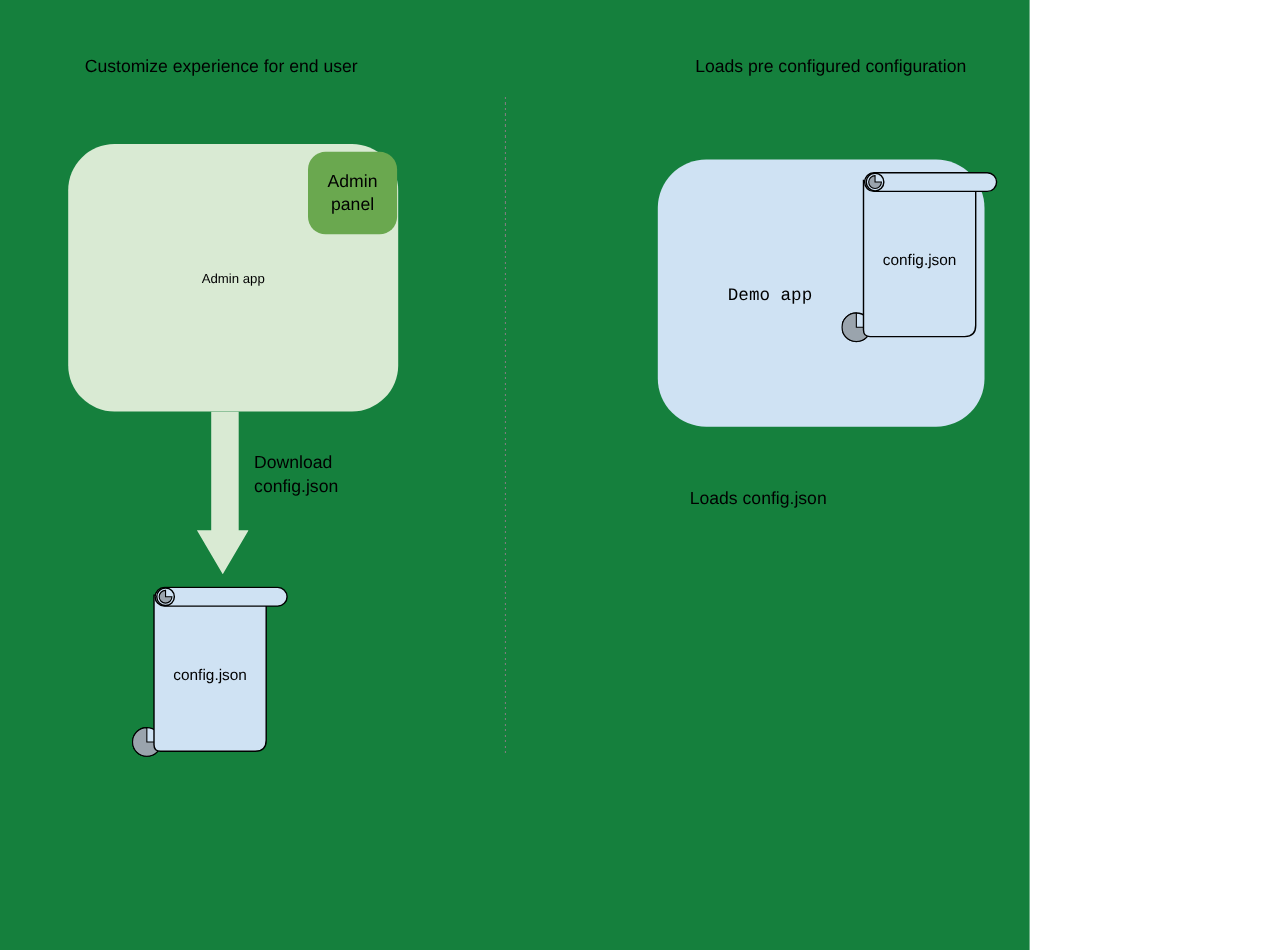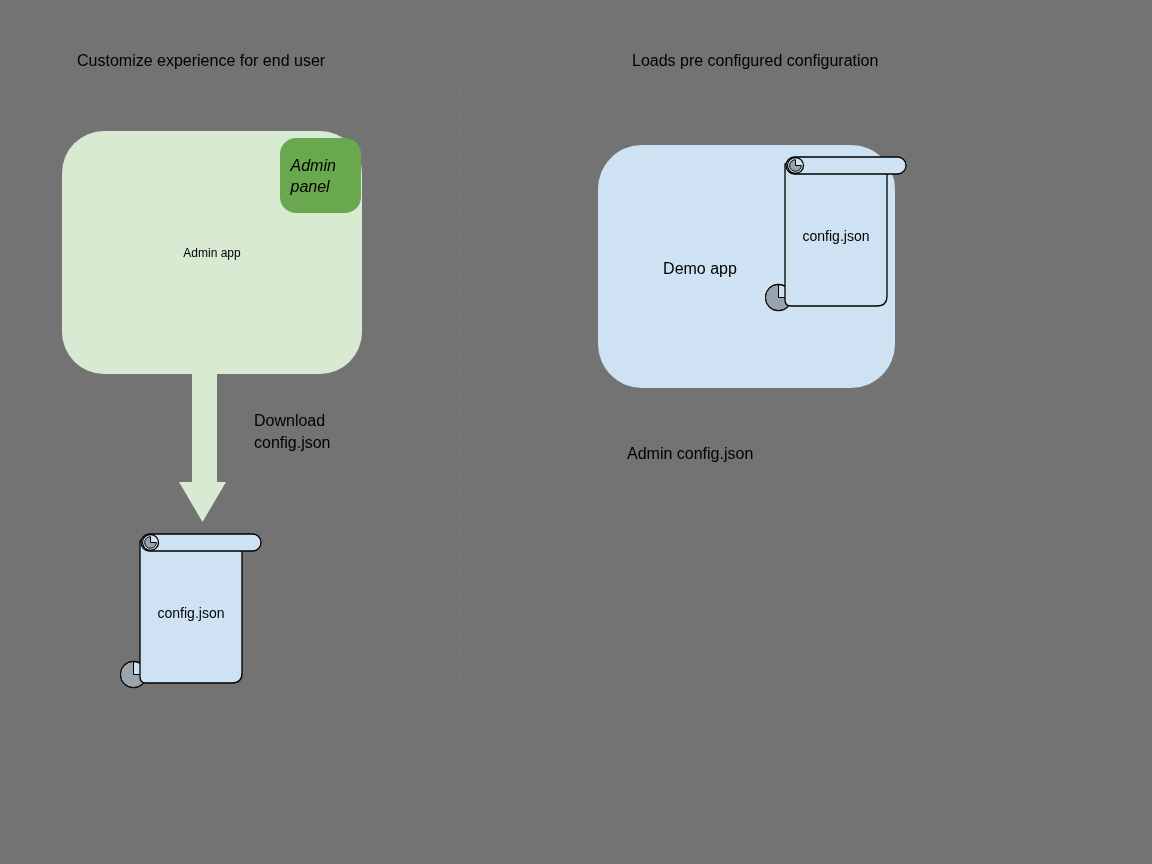--- a/index.html
+++ b/index.html
@@ -1,44 +1,45 @@
 <!DOCTYPE html>
 <html><head>
 <meta charset="utf-8">
 <style>
   html,body{margin:0;padding:0;background:#ffffff;}
   .canvas{
-    position:relative;width:1152px;height:864px;background:#737373;overflow:hidden;
+    position:relative;width:936px;height:864px;background:#15803d;overflow:hidden;
     font-family:"Liberation Sans", sans-serif;color:#000000;
   }
   .abs{position:absolute;}
   .title{font-size:16px;line-height:20px;white-space:nowrap;}
   
   .divider{
     left:459px;top:88px;width:1px;height:598px;
     background:repeating-linear-gradient(to bottom,#7d7d7d 0 2px,transparent 2px 5px);
   }
   
   .admin-app{
     left:62px;top:131px;width:300px;height:243px;border-radius:42px;
     background:#d9ead3;display:flex;align-items:center;justify-content:center;
   }
   .admin-app-label{font-size:12px;line-height:20px;}
   .admin-panel{
     position:absolute;left:218px;top:7px;width:81px;height:75px;border-radius:16px;
-    background:#6aa84f;display:flex;align-items:center;justify-content:center;text-align:left;font-style:italic;
+    background:#6aa84f;display:flex;align-items:center;justify-content:center;text-align:center;
   }
   .admin-panel-label{font-size:16px;line-height:21px;width:60px;}
   
   .down-arrow{left:179px;top:374px;width:47px;height:148px;}
-  .download-label{left:254px;top:410px;font-size:16px;line-height:22px;white-space:pre-line;}
+  .download-label{left:231px;top:410px;font-size:16px;line-height:22px;white-space:pre-line;}
   
   .demo-app{
     left:598px;top:145px;width:297px;height:243px;border-radius:44px;
     background:#cfe2f3;
+    font-family:Liberation Mono, monospace;
   }
   .demo-app-label{position:absolute;left:22px;top:113px;width:160px;text-align:center;font-size:16px;line-height:22px;}
   .caption{left:627px;top:444px;font-size:16px;line-height:20px;white-space:nowrap;}
   
   .scroll{width:145px;height:157px;}
   .scroll svg{position:absolute;left:0;top:0;width:145px;height:157px;}
   .scroll-left{left:120px;top:533px;}
   .scroll-right{left:765px;top:156px;}
   .scroll-label{position:absolute;left:21px;top:72px;width:100px;text-align:center;font-size:14px;line-height:17px;}
 </style>
@@ -86,15 +87,15 @@
       <circle cx="13.5" cy="141.5" r="13" stroke="#000" stroke-width="1.3" fill="#cfe2f3"></circle>
       <path d="M13.5 141.5 L13.5 128.5 A13 13 0 1 0 26.5 141.5 Z" stroke="#000" stroke-width="1" fill="#9aa4ad"></path>
       <path d="M20 8 H122 V140 Q122 150 112 150 H26 Q20 150 20 144 Z" stroke="#000" stroke-width="1.3" fill="#cfe2f3"></path>
       <rect x="21" y="1" width="120" height="17" rx="8.5" stroke="#000" stroke-width="1.3" fill="#cfe2f3"></rect>
       <circle cx="30.5" cy="9.5" r="8" stroke="#000" stroke-width="1.3" fill="#cfe2f3"></circle>
       <path d="M30.5 9.5 L30.5 3.7 A5.8 5.8 0 1 0 36.3 9.5 Z" stroke="#000" stroke-width="1" fill="#9aa4ad"></path>
     </svg>
     <span class="scroll-label">config.json</span>
   </div>
 
-  <div class="abs caption">Admin config.json</div>
+  <div class="abs caption">Loads config.json</div>
 
 </div>
 
 </body></html>

